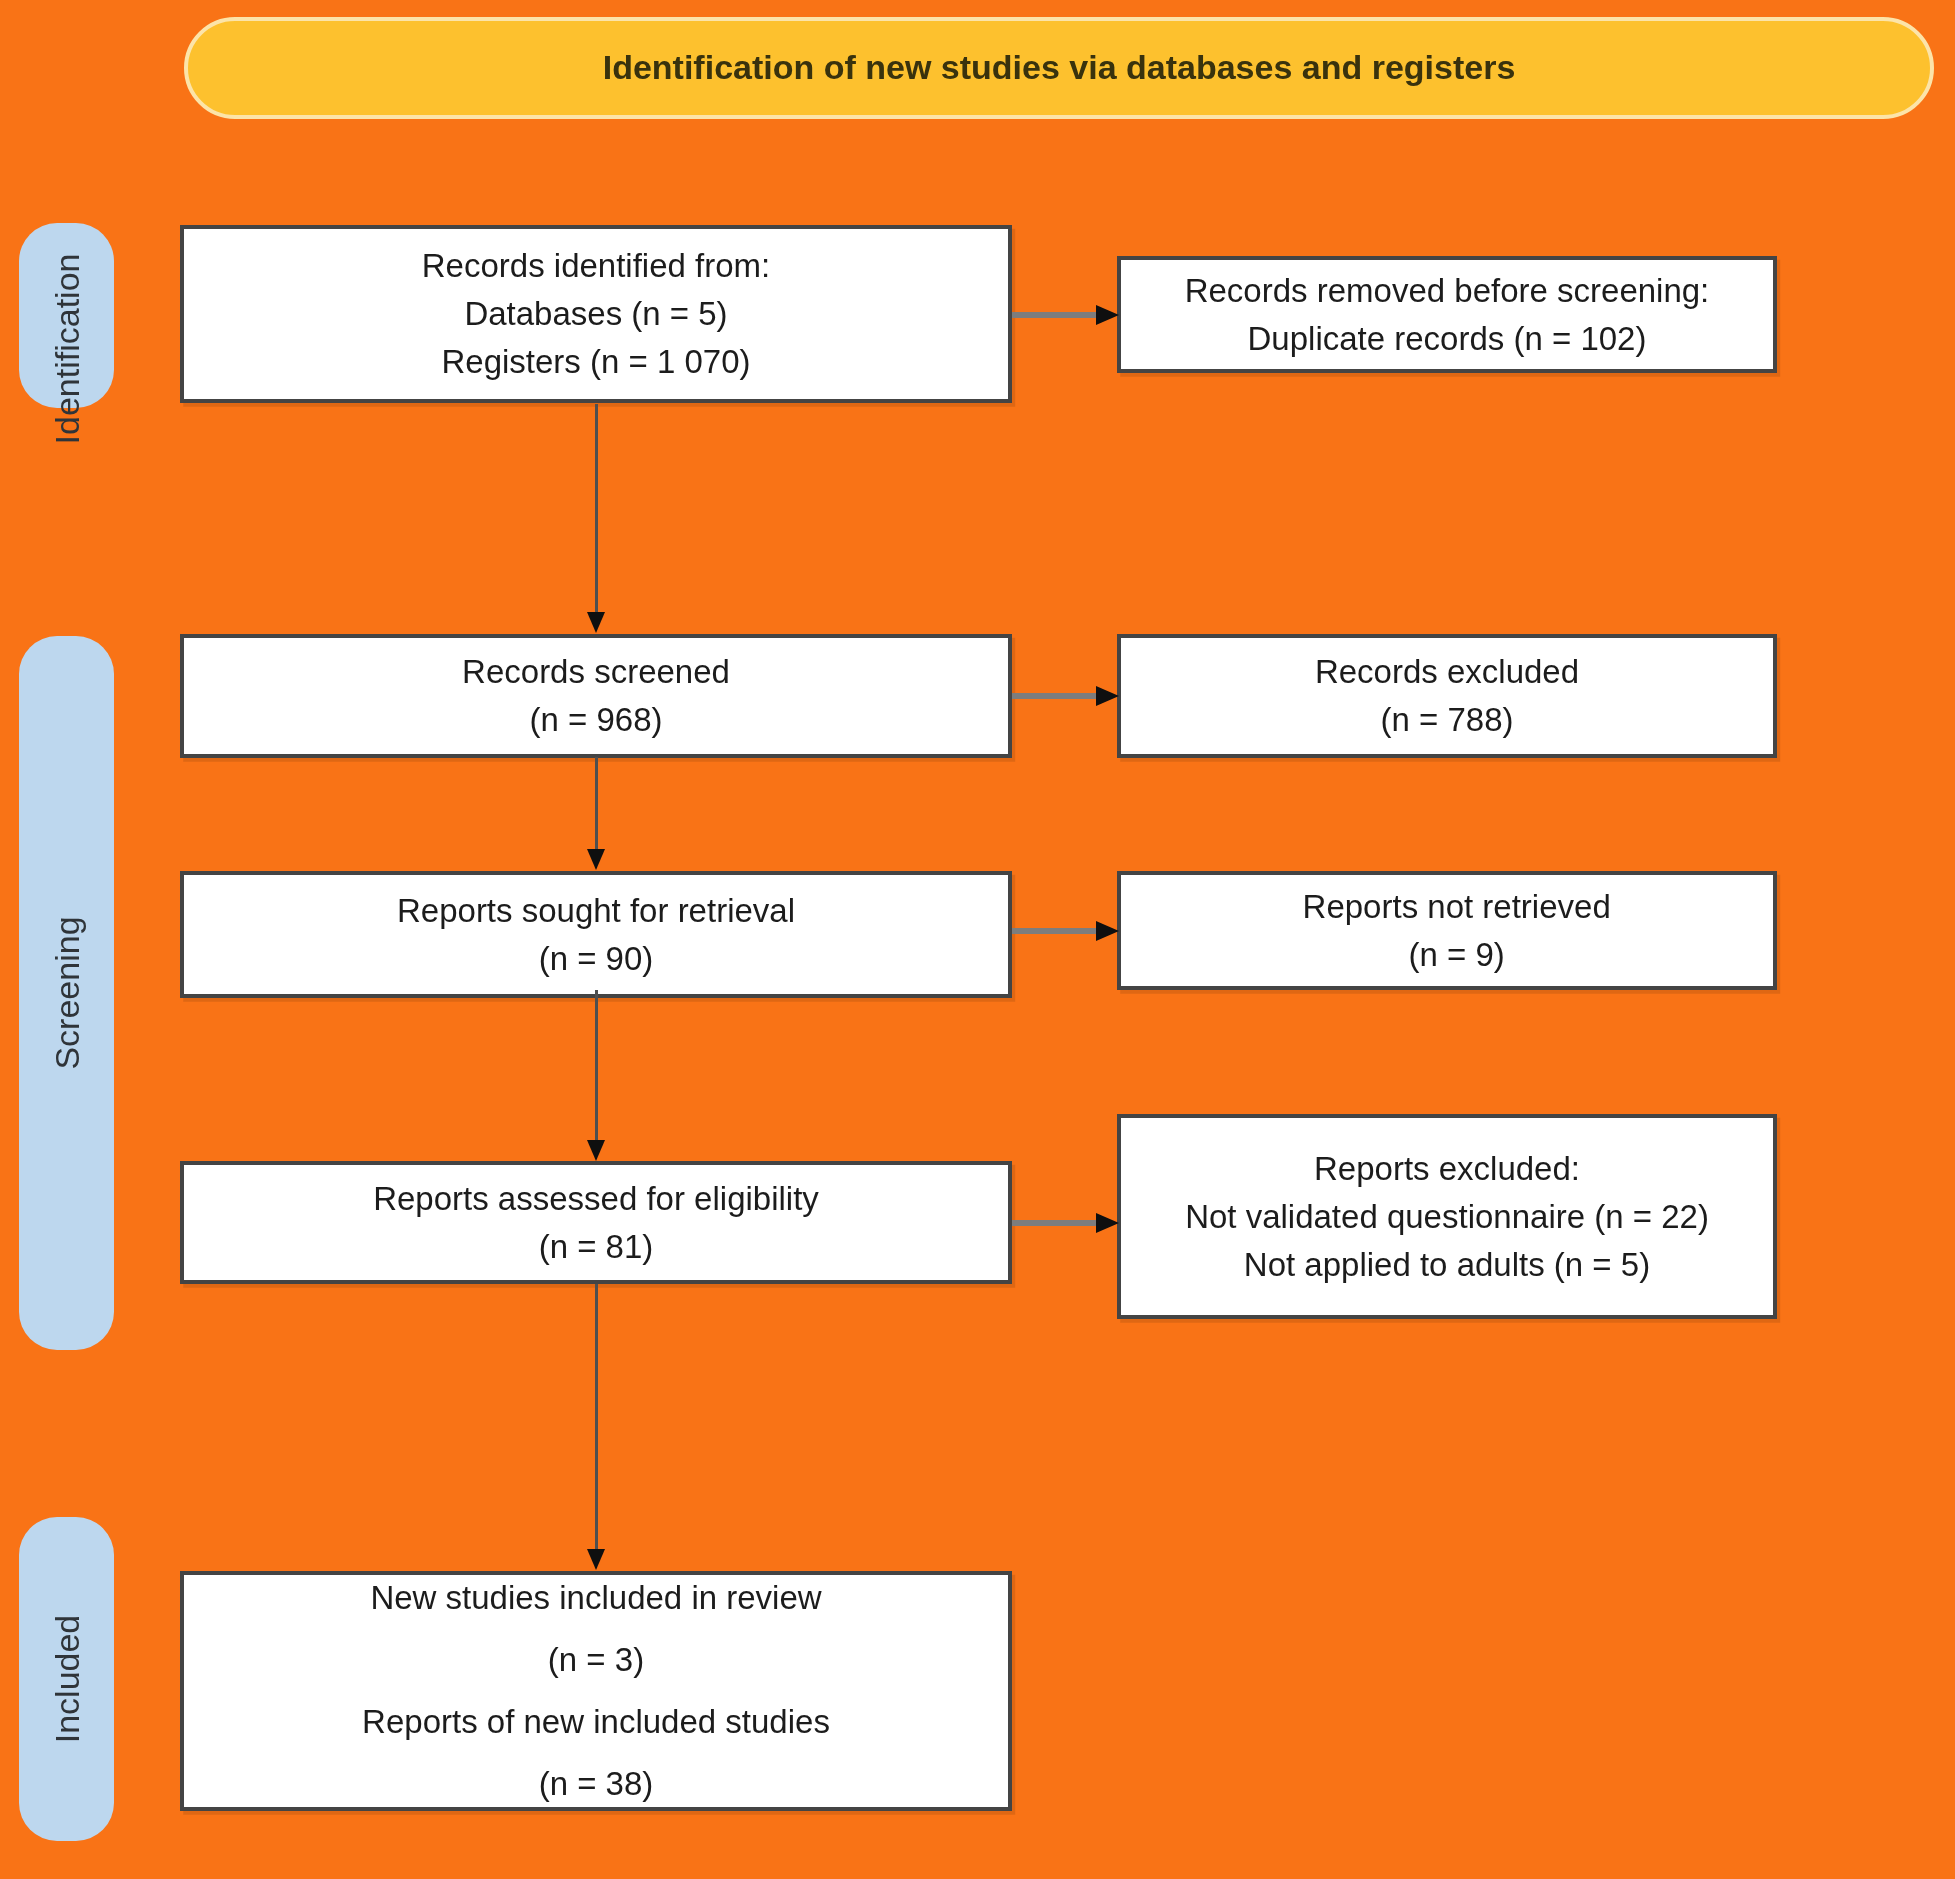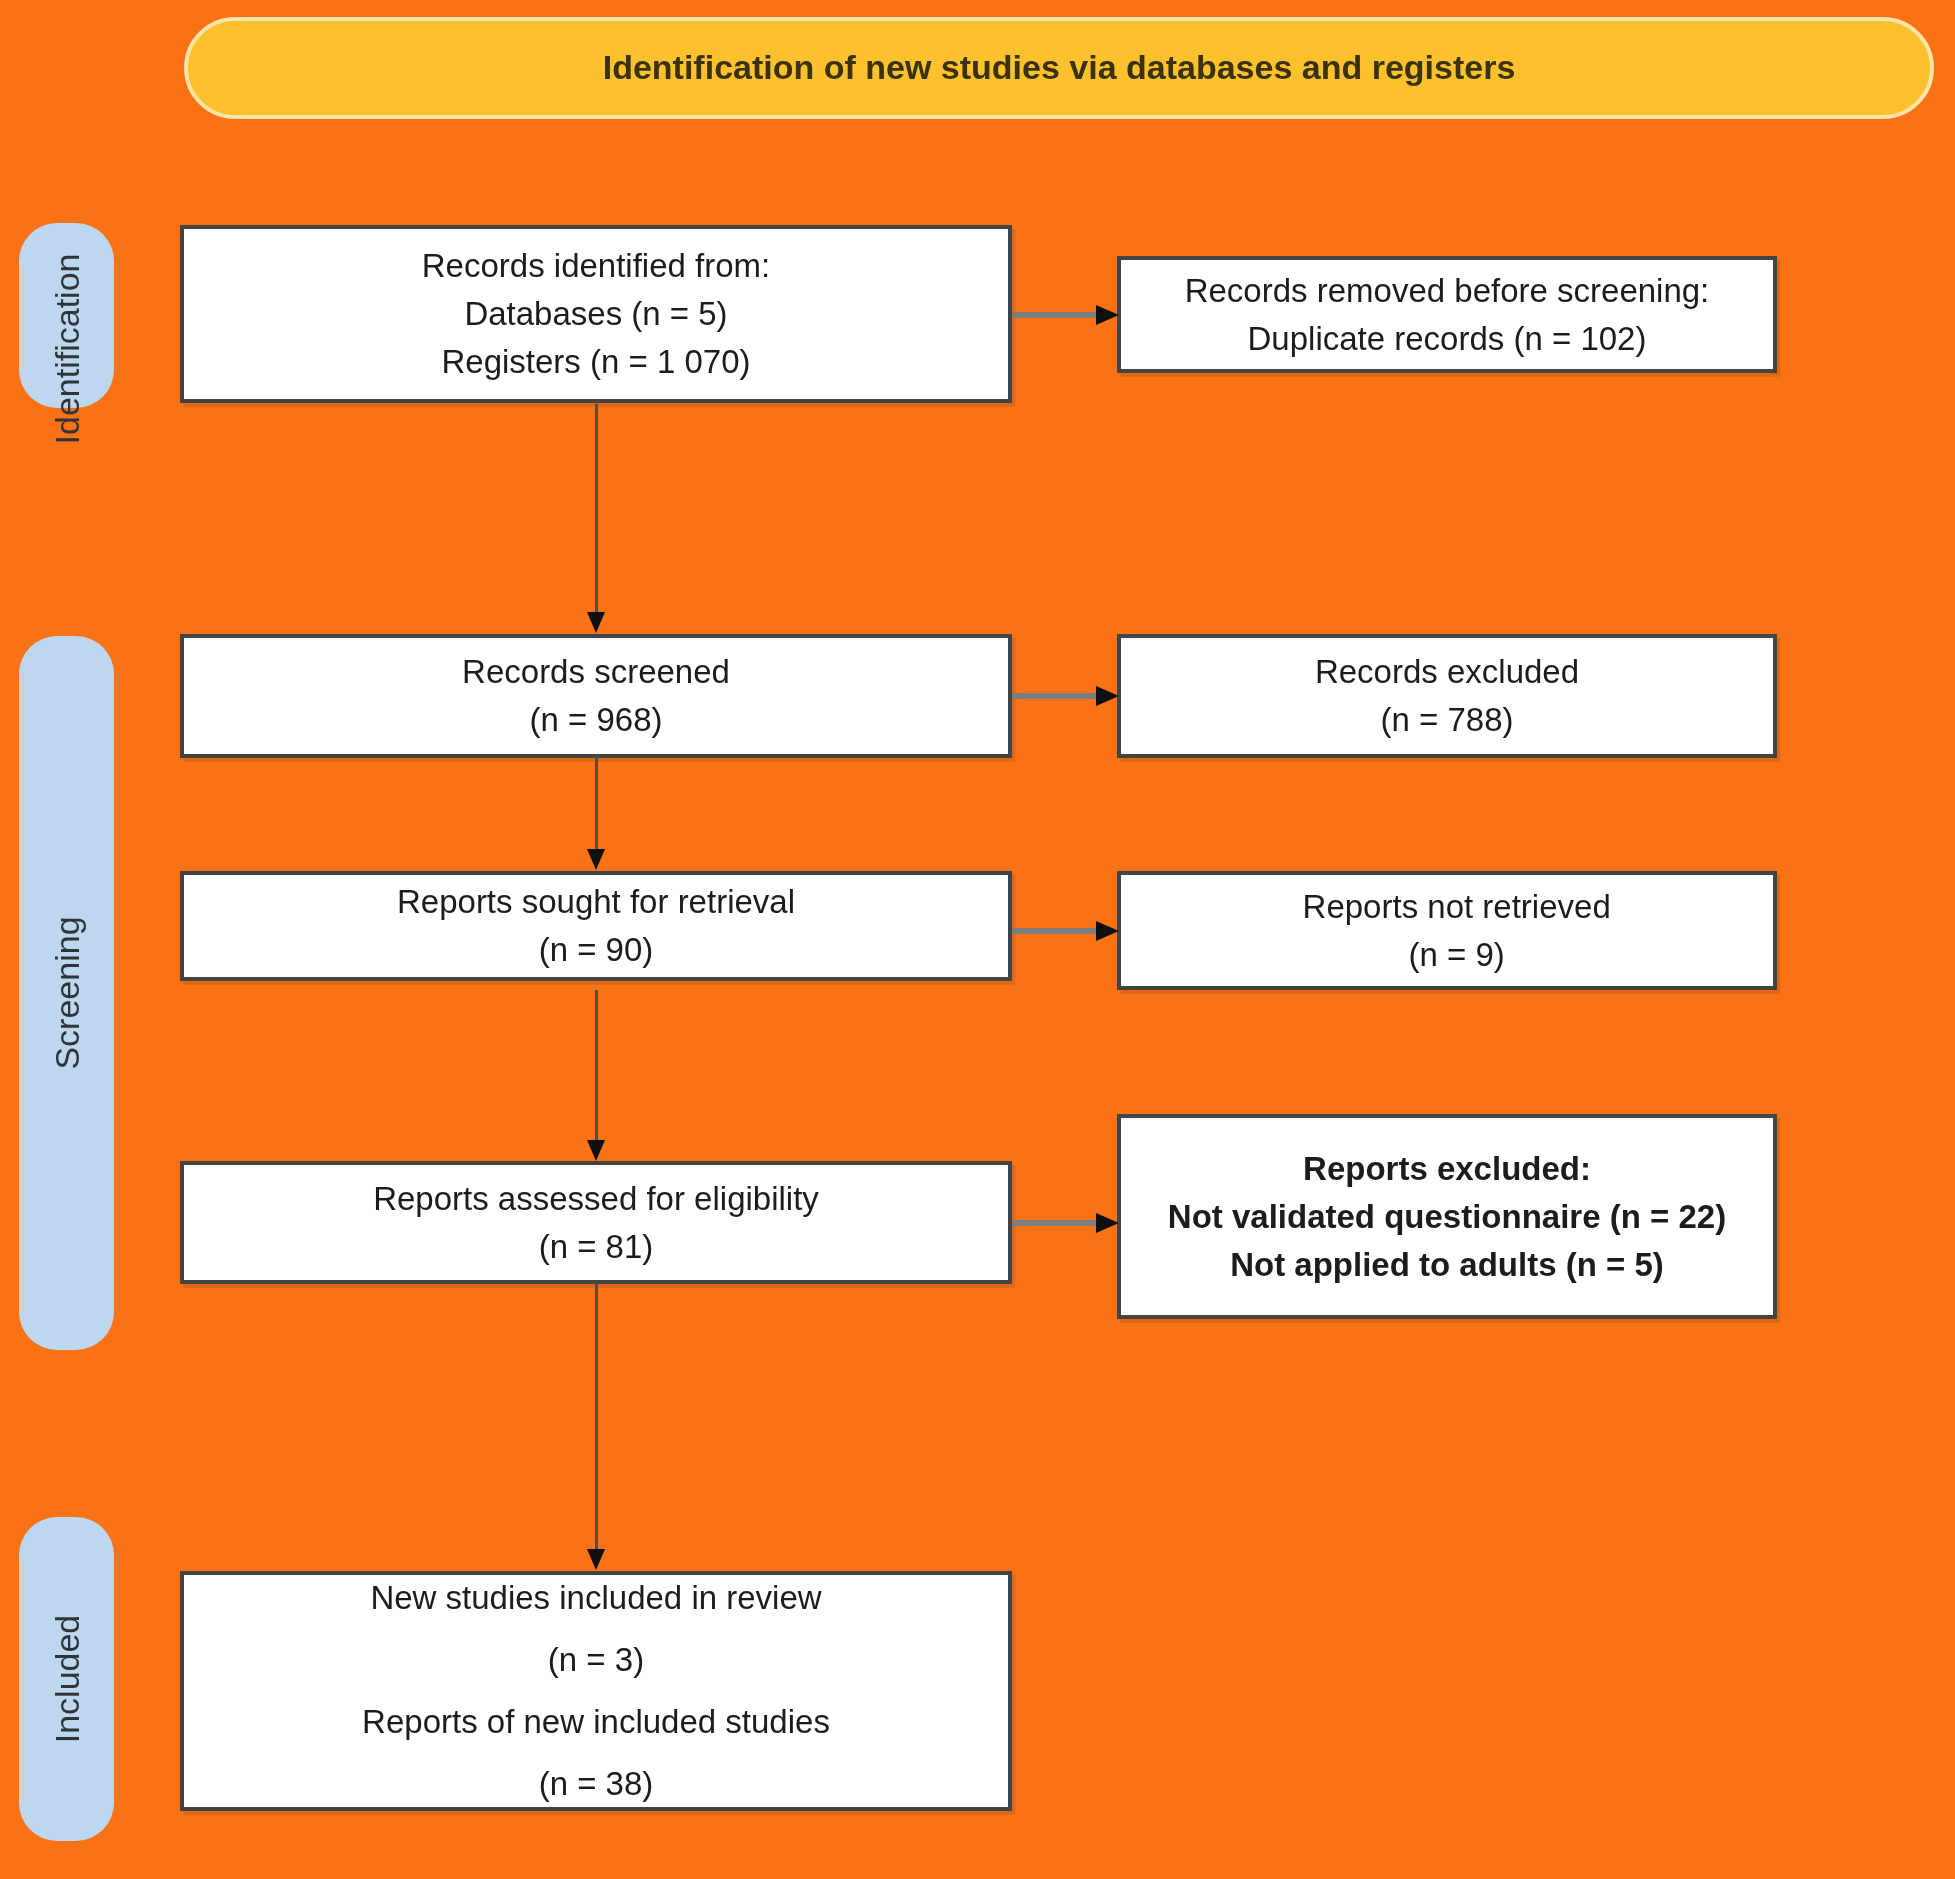--- a/index.html
+++ b/index.html
@@ -60,24 +60,24 @@
     text-align:center;
     font-size:33px;line-height:48px;
     padding:5.1px 12.7px;
   }
   .col-left{left:180px;width:832px;}
   .col-right{left:1117px;width:660px;}
   .box-records-identified{top:225px;height:178px;}
   .box-records-removed{top:256px;height:117px;}
   .box-records-screened{top:634px;height:124px;}
   .box-records-excluded{top:634px;height:124px;}
-  .box-reports-sought{top:871px;height:110px;}
+  .box-reports-sought{top:871px;height:127px;}
   .box-reports-not-retrieved{top:871px;height:119px;padding-left:32px;}
   .box-reports-assessed{top:1161px;height:123px;}
-  .box-reports-excluded{top:1114px;height:205px;font-weight:bold;}
+  .box-reports-excluded{top:1114px;height:205px;}
   .box-new-studies{top:1571px;height:240px;gap:14px;}
 
   .vline{position:absolute;left:595px;width:3.2px;background:var(--arrow-line-v);}
   .v1{top:404px;height:209px;}
   .v2{top:757px;height:93px;}
   .v3{top:990px;height:151px;}
   .v4{top:1284px;height:266px;}
   .vhead{
     position:absolute;left:587px;width:0;height:0;
     border-left:9.5px solid transparent;border-right:9.5px solid transparent;

